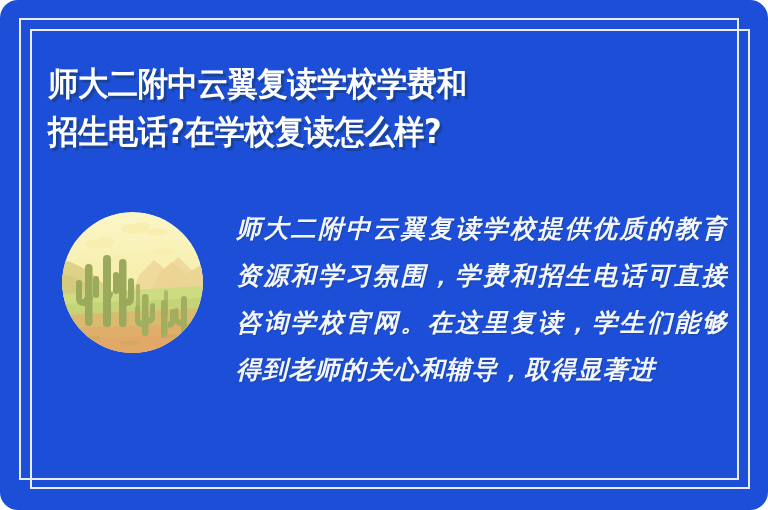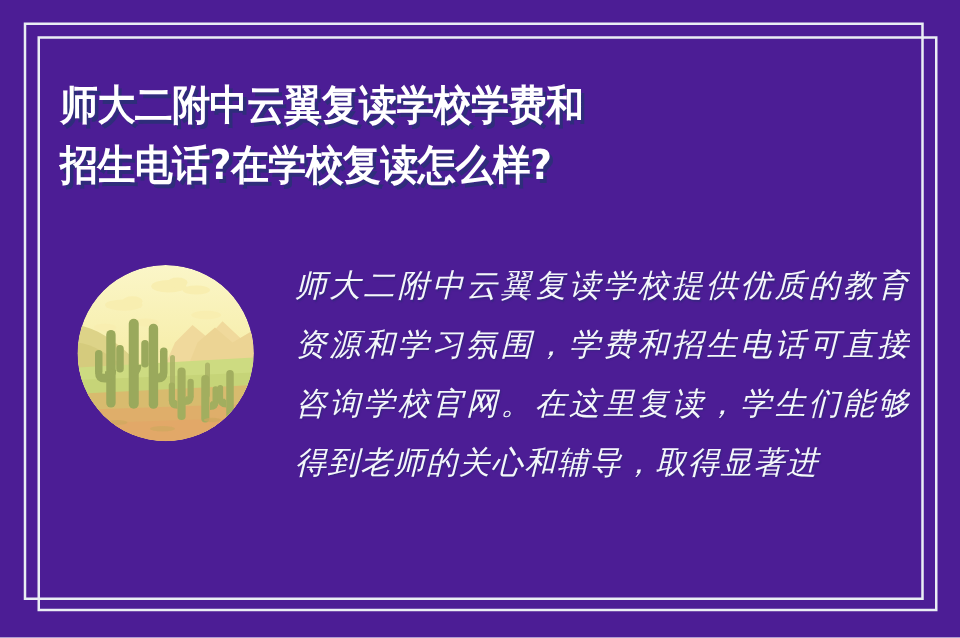--- a/index.html
+++ b/index.html
@@ -9,21 +9,22 @@
   }
   body {
     font-family: "Liberation Sans", sans-serif;
   }
 
   #poster {
     position: relative;
     width: 768px;
     height: 510px;
     overflow: hidden;
-    background: #4c1d95;
+    background: #1d4ed8;
+    border-radius: 18px;
   }
 
   
   .frame {
     position: absolute;
     border: 2px solid #e9eef4;
     box-sizing: border-box;
     pointer-events: none;
   }
   .frame-outer {
@@ -98,20 +99,21 @@
     color: #f4f7fa;
     font-family: "DejaVu Serif", "Liberation Serif", serif;
     font-size: 25px;
     line-height: 47px;
     font-style: italic;
     letter-spacing: 1.2px;
     text-align: justify;
     text-justify: inter-character;
     margin: 0;
     text-shadow: 1px 1px 1px rgba(20, 52, 92, 0.35);
+    font-weight: bold;
   }
 </style>
 </head>
 <body>
 
 <div id="poster">
 
   <div class="frame frame-outer"></div>
   <div class="frame frame-inner"></div>
 

